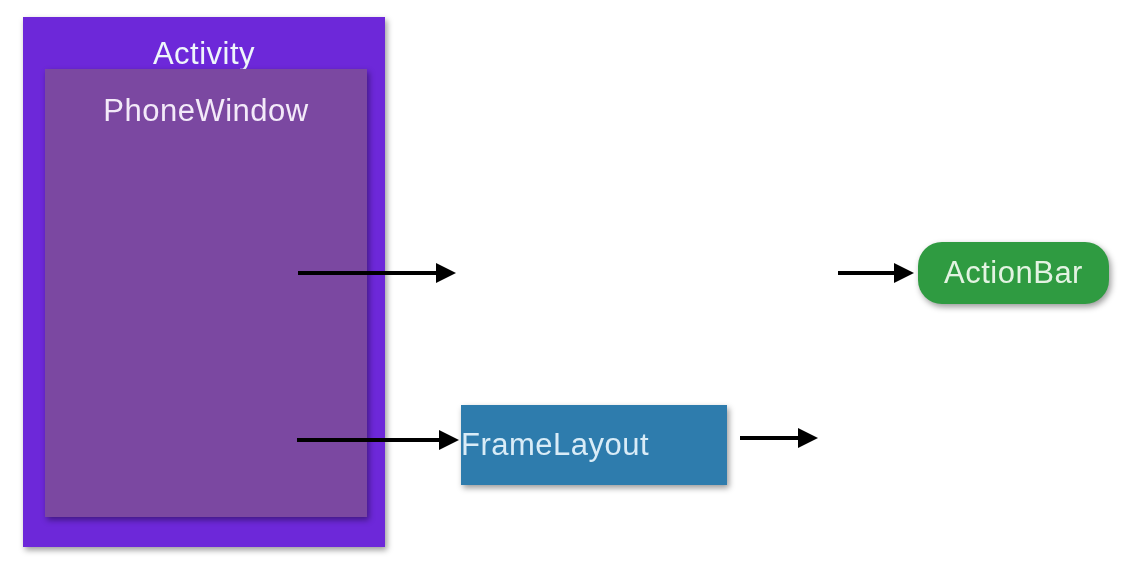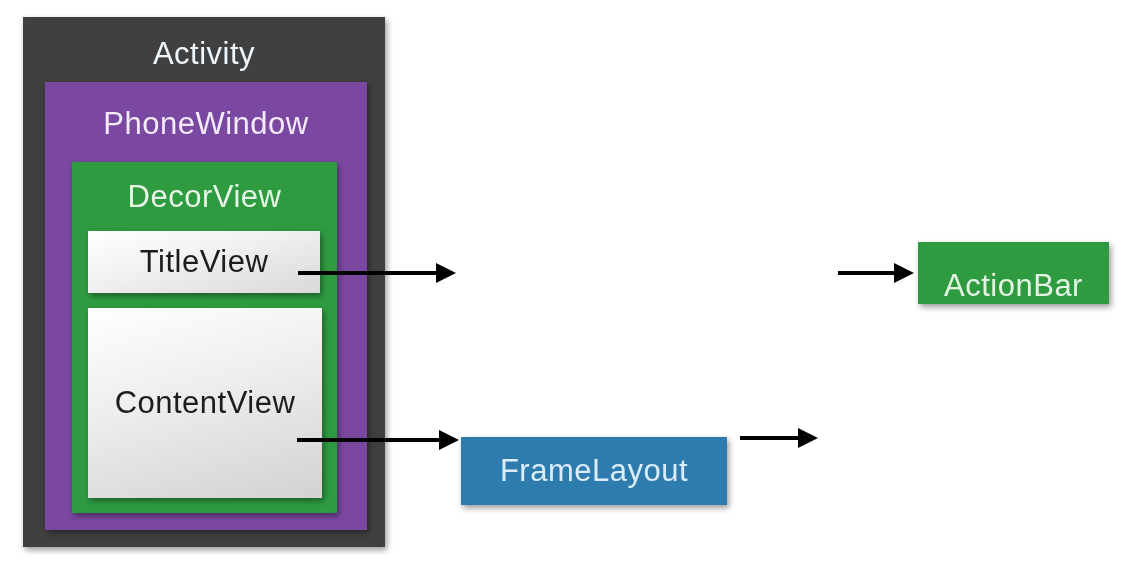--- a/index.html
+++ b/index.html
@@ -18,24 +18,24 @@
   .box {
     position: absolute;
     box-sizing: border-box;
   }
   .shadow {
     box-shadow: 2px 3px 6px rgba(0,0,0,0.40);
   }
   
   .activity-box {
     left: 23px; top: 17px; width: 362px; height: 530px;
-    background: #404040;
+    background: #6d28d9;
   }
   .phonewindow-box {
-    left: 22px; top: 65px; width: 322px; height: 448px;
+    left: 22px; top: 52px; width: 322px; height: 448px;
     background: #7b48a1;
   }
   .decorview-box {
     left: 27px; top: 80px; width: 265px; height: 351px;
     background: #2f9b41;
   }
   .titleview-box {
     left: 16px; top: 69px; width: 232px; height: 62px;
     background: linear-gradient(165deg, #ffffff 0%, #f2f2f2 40%, #d9d9d9 100%);
     display: flex; align-items: center; justify-content: center;
@@ -47,26 +47,26 @@
   }
   
   .abc-box {
     left: 458px; top: 243px; width: 377px; height: 62px;
     background: #2f9b41;
     display: flex; align-items: center; justify-content: center;
   }
   .ab-box {
     left: 918px; top: 242px; width: 191px; height: 62px;
     background: #2f9b41;
-    display: flex; align-items: flex-end; justify-content: center;
+    display: flex; align-items: center; justify-content: center; border-radius: 24px;
   }
   .fl-box {
-    left: 461px; top: 405px; width: 266px; height: 68px;
+    left: 461px; top: 405px; width: 266px; height: 80px;
     background: #2e7cad;
-    display: flex; align-items: center; justify-content: center; margin-top: 32px;
+    display: flex; align-items: center; 
   }
   .rl-box {
     left: 823px; top: 410px; width: 290px; height: 59px;
     background: #2e7cad;
     display: flex; align-items: center; justify-content: center;
   }
   
   .lbl {
     font-weight: 300;
     font-size: 31px;
@@ -99,31 +99,20 @@
 <body>
 
 <div class="canvas">
 
   <div class="box shadow activity-box">
     <div class="lbl lbl-center lbl-white-blue pad-activity">Activity</div>
 
     <div class="box shadow phonewindow-box">
       <div class="lbl lbl-center lbl-white-purple pad-phonewindow">PhoneWindow</div>
 
-      <div class="box shadow decorview-box">
-        <div class="lbl lbl-center lbl-white-green pad-decorview">DecorView</div>
-
-        <div class="box shadow titleview-box">
-          <div class="lbl lbl-dark">TitleView</div>
-        </div>
-
-        <div class="box shadow contentview-box">
-          <div class="lbl lbl-dark">ContentView</div>
-        </div>
-      </div>
     </div>
   </div>
 
 
   <div class="box shadow ab-box">
     <div class="lbl lbl-on-green">ActionBar</div>
   </div>
 
   <div class="box shadow fl-box">
     <div class="lbl lbl-on-blue">FrameLayout</div>

